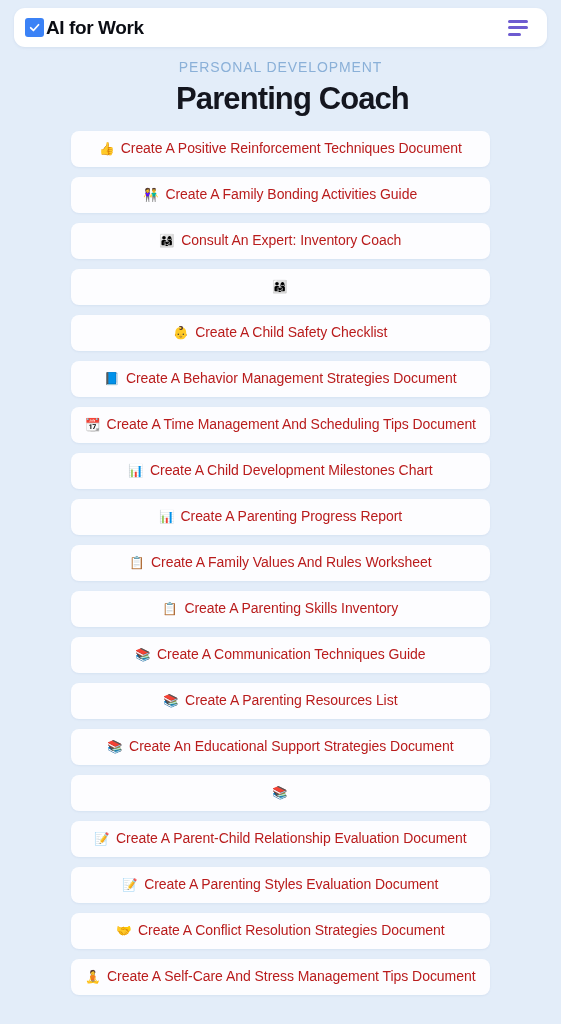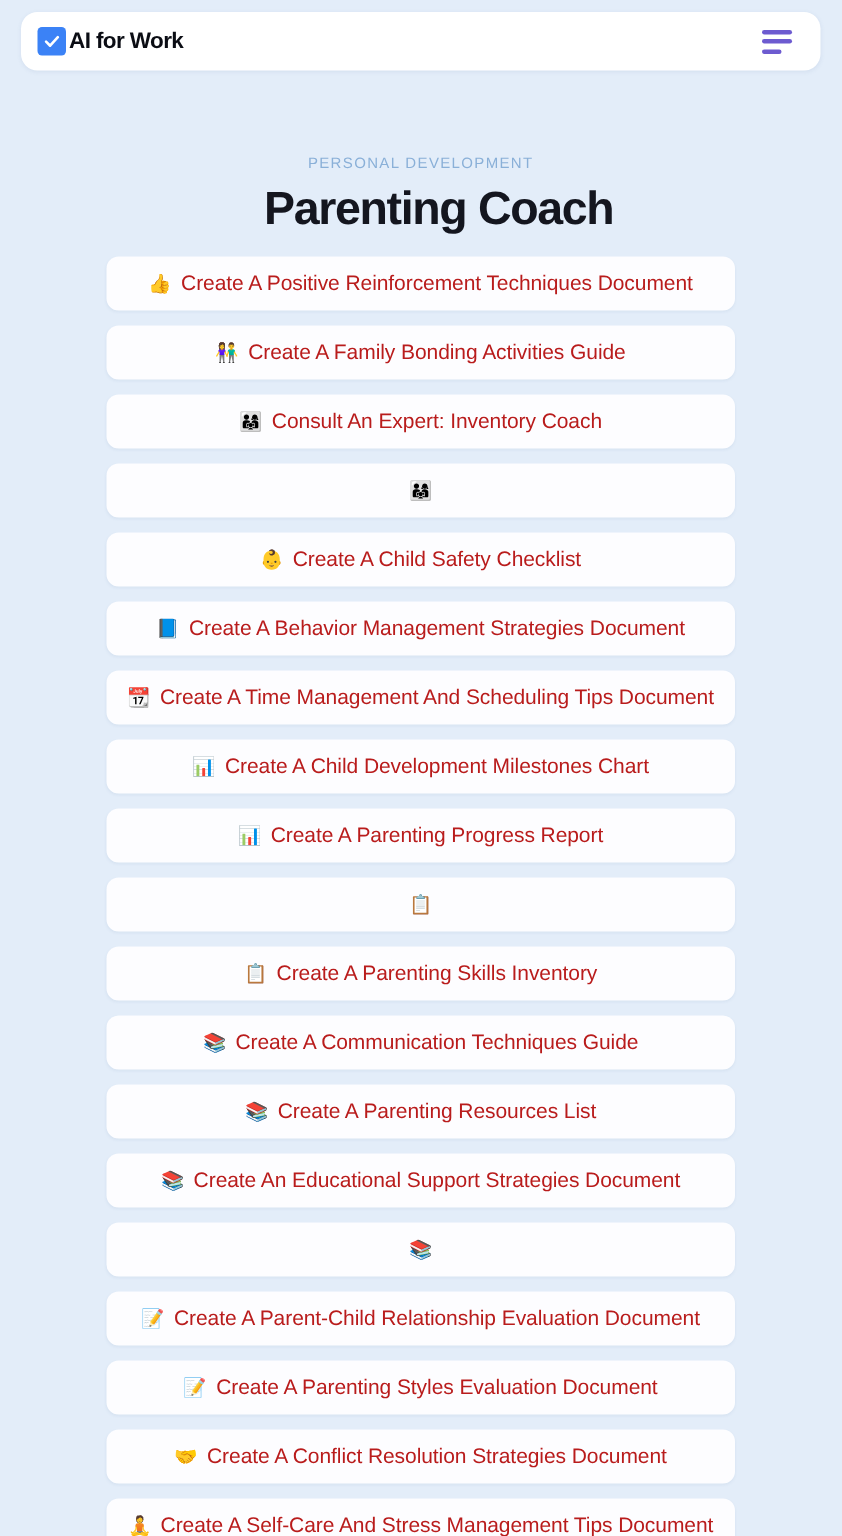--- a/index.html
+++ b/index.html
@@ -46,21 +46,21 @@
     background: #3b82f6;
     border-radius: 3px;
     display: inline-flex;
     align-items: center;
     justify-content: center;
     flex: none;
   }
   .brand-check svg { display: block; }
 
   .brand-name {
-    font-size: 15px;
+    font-size: 19px;
     font-weight: bold;
     color: #0b0d14;
     letter-spacing: -0.4px;
     line-height: 1;
     white-space: nowrap;
   }
 
   .menu-btn {
     width: 26px;
     height: 26px;
@@ -84,27 +84,26 @@
   .menu-btn span:nth-child(2) { width: 20px; }
   .menu-btn span:nth-child(3) { width: 13px; }
 
   
   .hero {
     text-align: center;
     padding-top: 11px;
   }
 
   .eyebrow {
-    font-size: 10px;
+    font-size: 14px;
     letter-spacing: 0.9px;
     color: #8ab0d8;
     text-transform: uppercase;
     line-height: 1.3;
     font-weight: normal;
-    margin-top: 45px;
   }
 
   .page-title {
     font-size: 31px;
     font-weight: bold;
     color: #14161f;
     letter-spacing: -0.9px;
     line-height: 1.22;
     margin-top: 4px;
     padding-left: 24px;
@@ -215,20 +214,21 @@
     <div class="prompt-card">
       <span class="prompt-emoji">📊</span>
       <span class="prompt-label">Create A Child Development Milestones Chart</span>
     </div>
     <div class="prompt-card">
       <span class="prompt-emoji">📊</span>
       <span class="prompt-label">Create A Parenting Progress Report</span>
     </div>
     <div class="prompt-card">
       <span class="prompt-emoji">📋</span>
+      <span class="prompt-label">Create A Family Values And Rules Worksheet</span>
     </div>
     <div class="prompt-card">
       <span class="prompt-emoji">📋</span>
       <span class="prompt-label">Create A Parenting Skills Inventory</span>
     </div>
     <div class="prompt-card">
       <span class="prompt-emoji">📚</span>
       <span class="prompt-label">Create A Communication Techniques Guide</span>
     </div>
     <div class="prompt-card">

